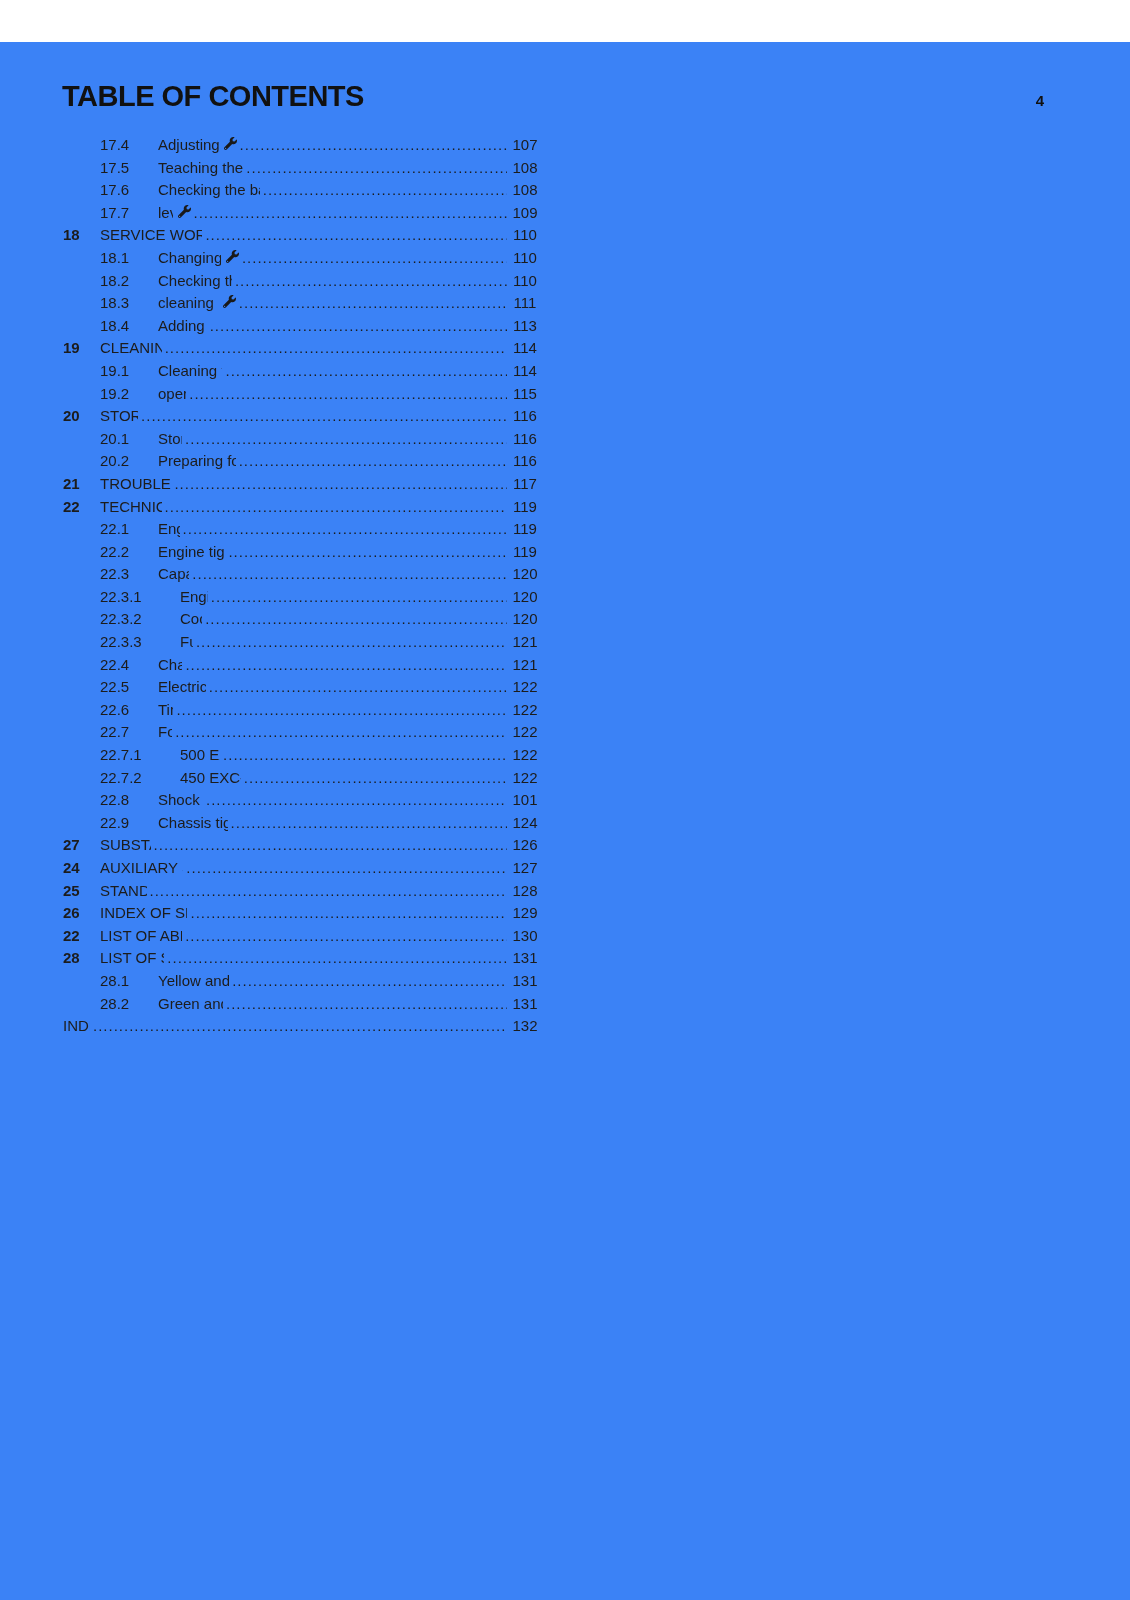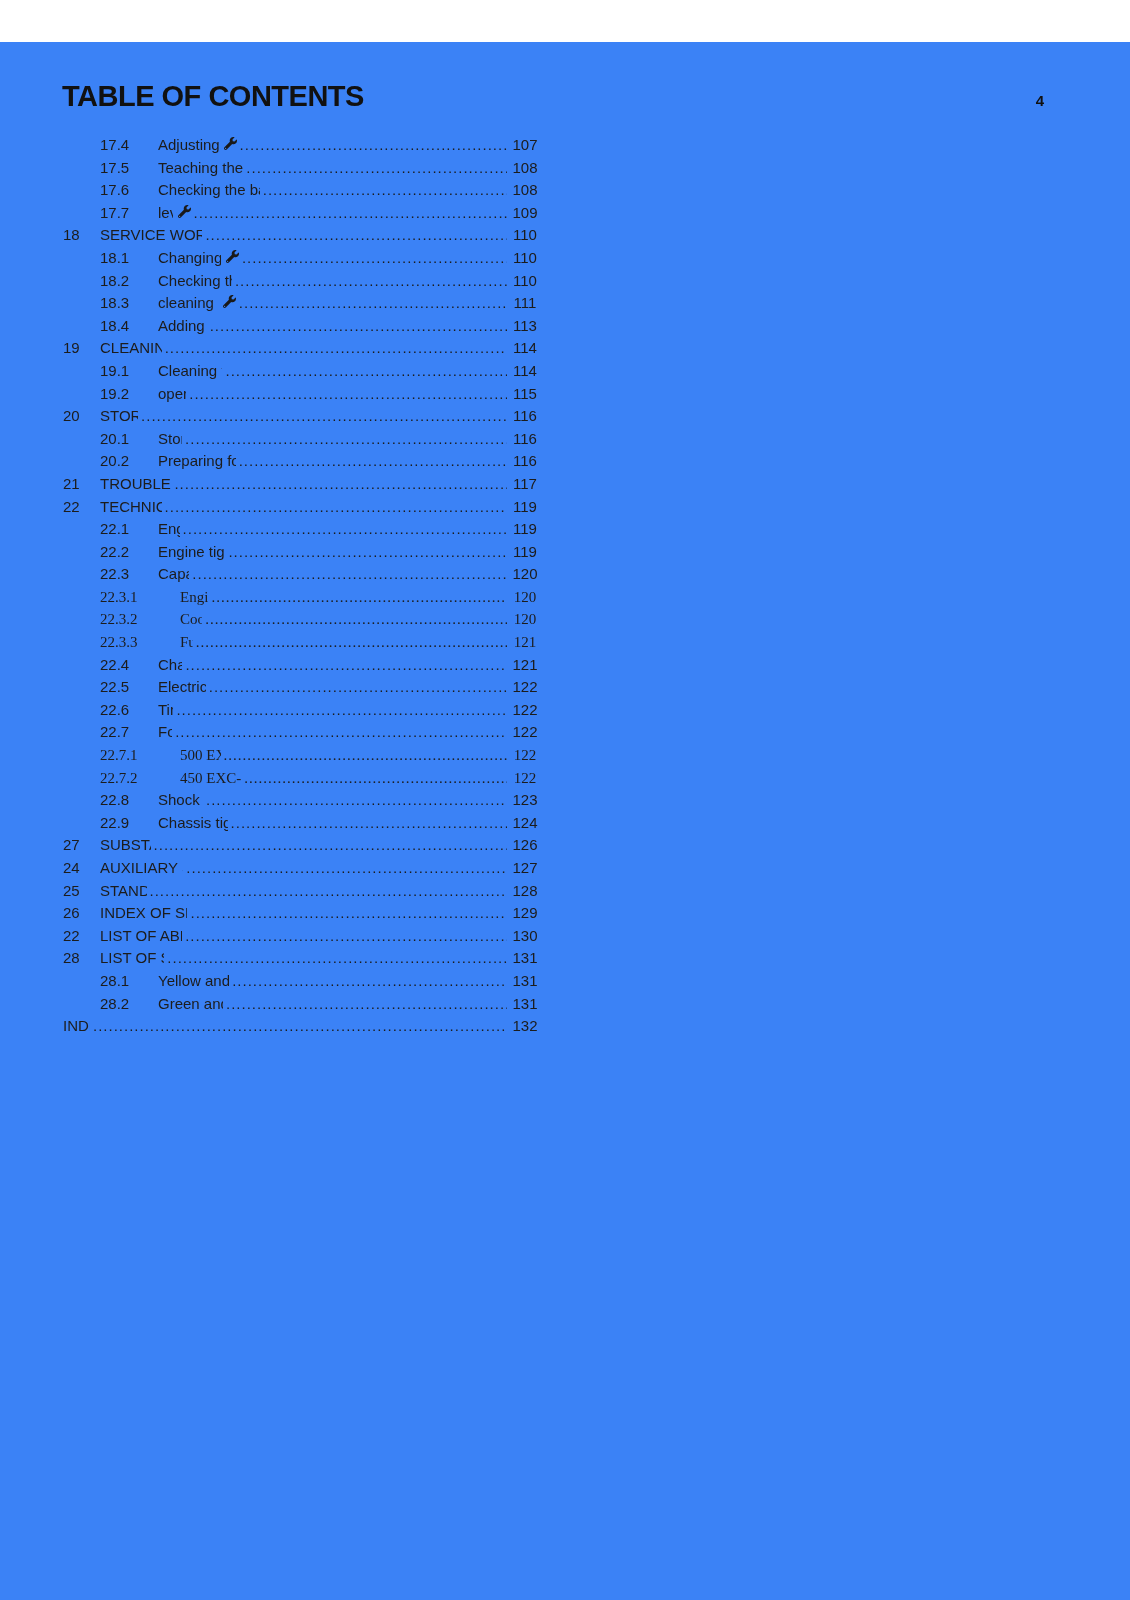--- a/index.html
+++ b/index.html
@@ -34,24 +34,24 @@
   .toc {
     position: absolute;
     left: 63px;
     top: 92px;
     width: 476px;
     font-size: 15px;
     color: #1c1c1c;
   }
   .entry { display: flex; }
   .num { flex: 0 0 auto; line-height: 22.6px; }
-  .lvl1 .num { width: 37px; }
+  .lvl1 .num { width: 37px; font-weight: bold; }
   .lvl2 { padding-left: 37px; }
   .lvl2 .num { width: 58px; }
-  .lvl3 { padding-left: 37px; font-family: Liberation Serif, serif; }
+  .lvl3 { padding-left: 37px; }
   .lvl3 .num { width: 80px; }
   .content { flex: 1 1 auto; min-width: 0; }
   .line { display: flex; align-items: baseline; line-height: 22.6px; height: 22.6px; }
   .txt { flex: 0 1 auto; white-space: nowrap; overflow: hidden; }
   .leader {
     flex: 1 1 auto;
     overflow: hidden;
     white-space: nowrap;
     margin: 0 4px 0 3px;
     min-width: 10px;
@@ -386,21 +386,21 @@
             <span class="pg">122</span>
           </div>
         </div>
       </div>
       <div class="entry lvl2">
         <span class="num">22.8</span>
         <div class="content">
           <div class="line">
             <span class="txt">Shock absorber</span>
             <span class="leader"></span>
-            <span class="pg">123</span>
+            <span class="pg">101</span>
           </div>
         </div>
       </div>
       <div class="entry lvl2">
         <span class="num">22.9</span>
         <div class="content">
           <div class="line">
             <span class="txt">Chassis tightening torques</span>
             <span class="leader"></span>
             <span class="pg">124</span>

